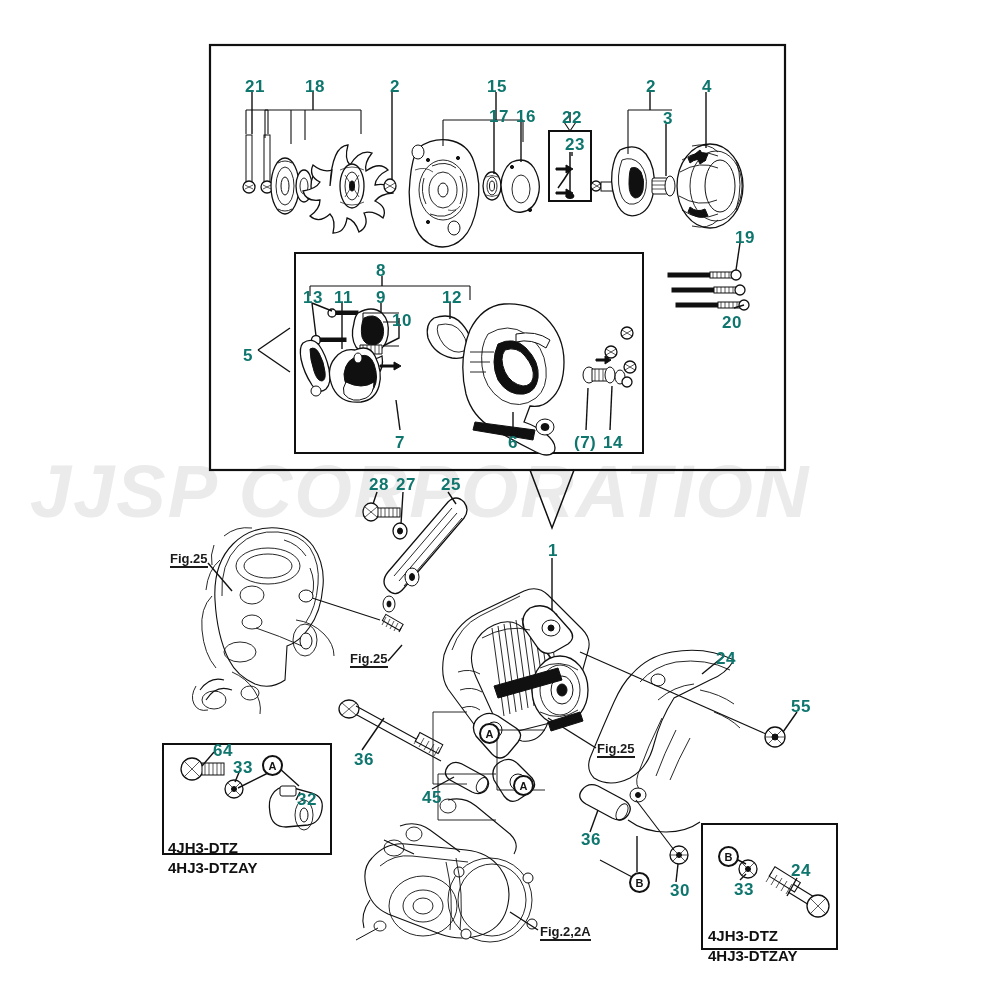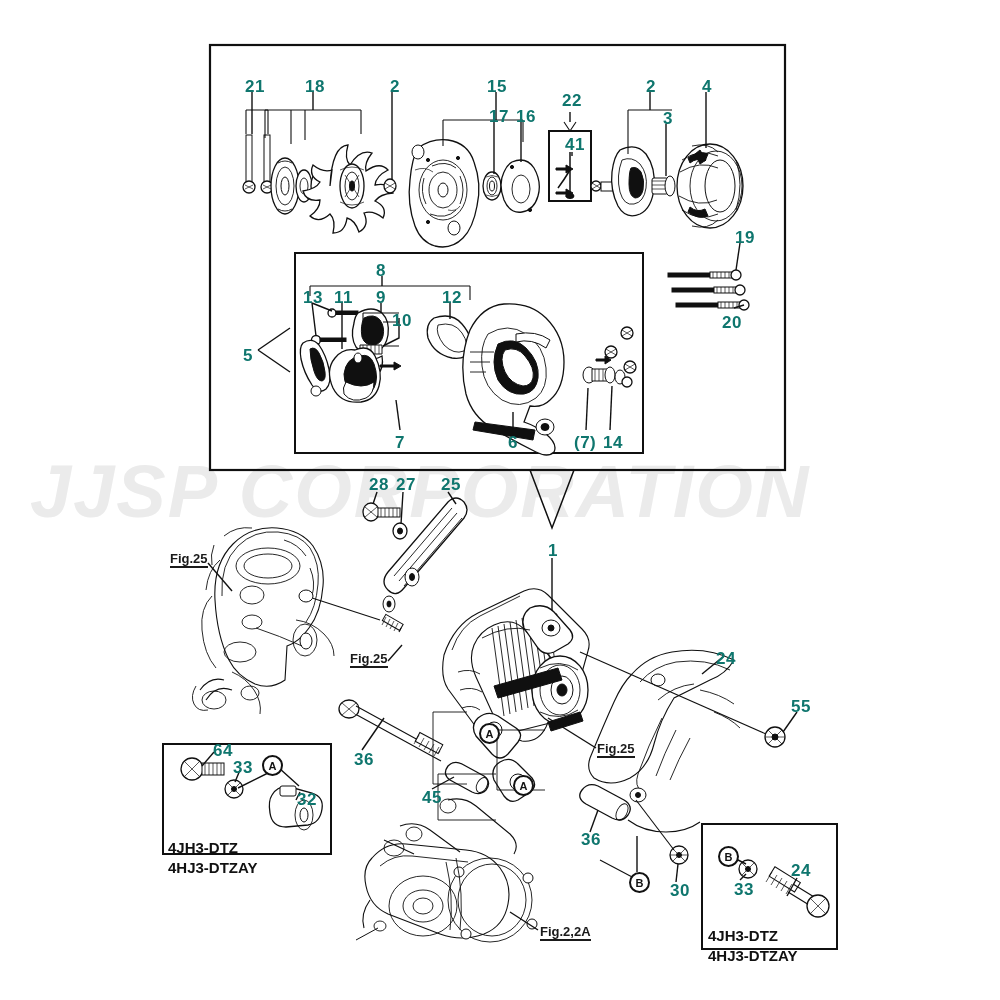--- a/index.html
+++ b/index.html
@@ -560,22 +560,22 @@
 
   </svg>
 
   <div>
     <div class="callout" style="left:245px;top:78px">21</div>
     <div class="callout" style="left:305px;top:78px">18</div>
     <div class="callout" style="left:390px;top:78px">2</div>
     <div class="callout" style="left:487px;top:78px">15</div>
     <div class="callout" style="left:489px;top:108px">17</div>
     <div class="callout" style="left:516px;top:108px">16</div>
-    <div class="callout" style="left:562px;top:92px">22</div>
-    <div class="callout" style="left:565px;top:136px">41</div>
+    <div class="callout" style="left:562px;top:109px">22</div>
+    <div class="callout" style="left:565px;top:136px">23</div>
     <div class="callout" style="left:646px;top:78px">2</div>
     <div class="callout" style="left:663px;top:110px">3</div>
     <div class="callout" style="left:702px;top:78px">4</div>
     <div class="callout" style="left:735px;top:229px">19</div>
     <div class="callout" style="left:722px;top:314px">20</div>
     <div class="callout" style="left:376px;top:262px">8</div>
     <div class="callout" style="left:303px;top:289px">13</div>
     <div class="callout" style="left:334px;top:289px">11</div>
     <div class="callout" style="left:376px;top:289px">9</div>
     <div class="callout" style="left:392px;top:312px">10</div>

